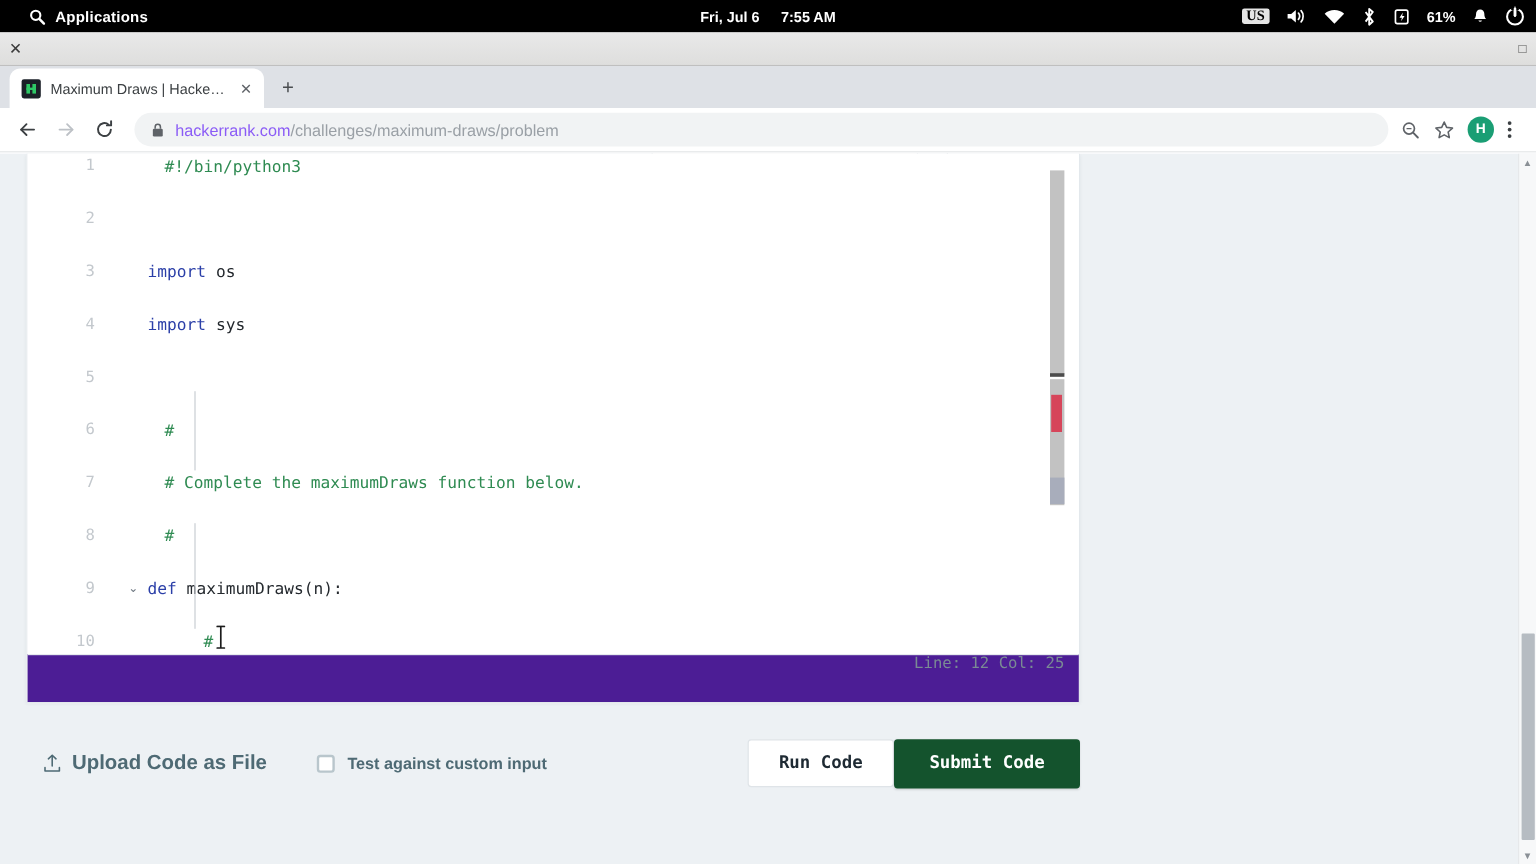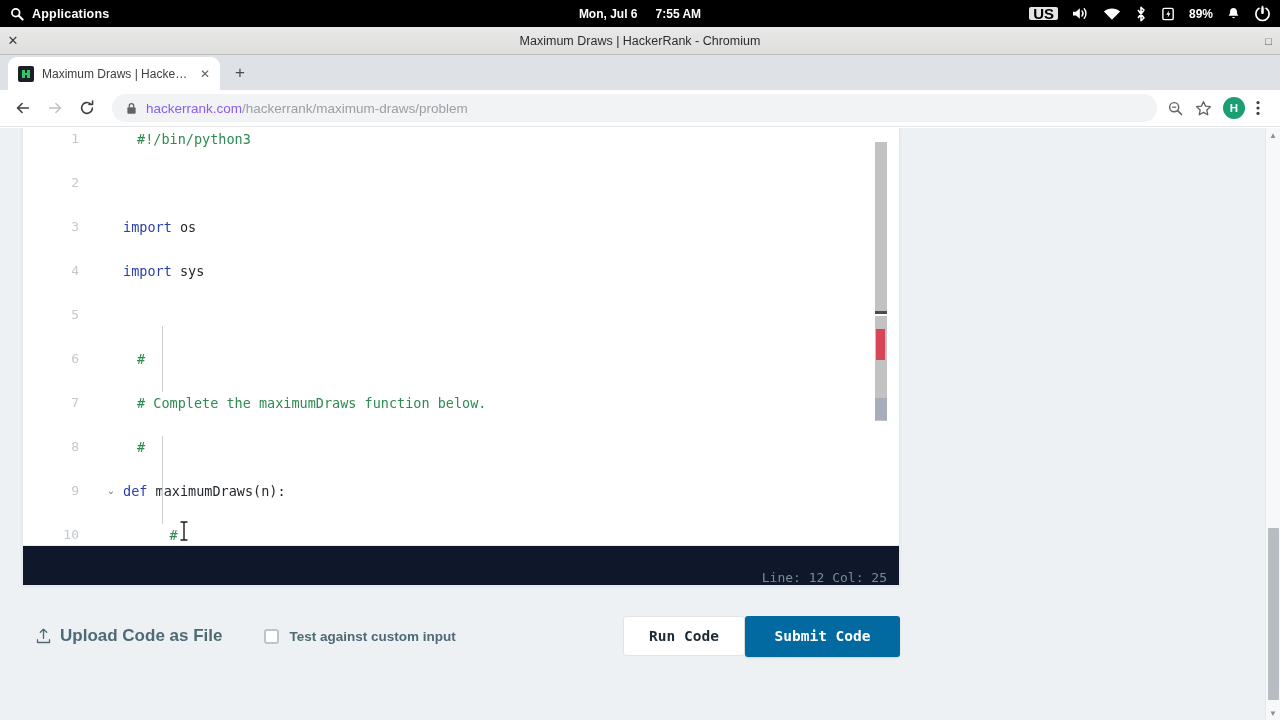--- a/index.html
+++ b/index.html
@@ -11,35 +11,35 @@
   }
 
   
   #os-panel {
     position: absolute; top: 0; left: 0;
     width: 1280px; height: 27px;
     background: #000000;
     display: flex; align-items: center;
     color: #ffffff;
   }
-  #os-left { display: flex; align-items: center; gap: 8px; padding-left: 10px; }
+  #os-left { display: flex; align-items: center; gap: 8px; padding-left: 24px; }
   .apps-label { font-size: 12.5px; font-weight: bold; letter-spacing: .2px; color:#fff; }
   #os-center {
     position: absolute; left: 0; right: 0; top: 0; height: 27px;
     display: flex; align-items: center; justify-content: center;
     gap: 18px; pointer-events: none;
   }
   .clock-date, .clock-time { font-size: 12px; font-weight: bold; color: #ffffff; }
   #os-right {
     margin-left: auto; display: flex; align-items: center;
     gap: 13px; padding-right: 9px;
   }
   .kbd-layout {
-    background: #e5e5e5; color: #000000; font-size: 15px; font-weight: bold;
-    border-radius: 2px; padding: 1px 4px 1px 4px; line-height: 11px;
+    background: #e5e5e5; color: #000000; font-size: 12px; font-weight: bold;
+    border-radius: 2px; padding: 1px 4px 1px 4px; line-height: 11px; font-family: Liberation Serif, serif;
   }
   .tray-pct { font-size: 12px; font-weight: bold; color: #ffffff; }
   .tray-ico { display: flex; align-items: center; justify-content: center; }
 
   
   #titlebar {
     position: absolute; top: 27px; left: 0;
     width: 1280px; height: 28px;
     background: linear-gradient(#e9e9e9, #dededd);
     border-bottom: 1px solid #bfbfbf;
@@ -191,22 +191,22 @@
     position: absolute; left: 1px; top: 188px; width: 9px; height: 31px;
     background: #d6455a;
   }
   #ed-active-mark {
     position: absolute; left: 0; top: 257px; width: 12px; height: 22px;
     background: #a8adbb;
   }
 
   #editor-footer {
     position: absolute; left: 0; bottom: 0; width: 100%; height: 40px;
-    background: #0f172a; border-top: 1px solid #e6eaee;
-    display: flex; align-items: flex-end; justify-content: flex-end;
+    background: #4c1d95; border-top: 1px solid #e6eaee;
+    display: flex; align-items: flex-start; justify-content: flex-end;
     padding-right: 12px;
   }
   #linecol {
     font-family: "DejaVu Sans Mono", monospace; font-size: 13px; color: #7a8a94;
   }
 
   
   #actions {
     position: absolute; left: 22px; top: 477px; width: 878px; height: 62px;
     display: flex; align-items: center;
@@ -269,21 +269,21 @@
     <span class="tray-ico">
       <svg width="14" height="14" viewBox="0 0 16 16">
         <circle cx="6.6" cy="6.6" r="4.4" fill="none" stroke="#fff" stroke-width="2"></circle>
         <line x1="10" y1="10" x2="14.4" y2="14.4" stroke="#fff" stroke-width="2.4" stroke-linecap="round"></line>
       </svg>
     </span>
     <span class="apps-label">Applications</span>
   </div>
 
   <div id="os-center">
-    <span class="clock-date">Mon, Jul  6</span>
+    <span class="clock-date">Fri, Jul  6</span>
     <span class="clock-time">7:55 AM</span>
   </div>
 
   <div id="os-right">
     <span class="kbd-layout">US</span>
     <span class="tray-ico">
       <svg width="19" height="15" viewBox="0 0 20 16">
         <path d="M2 6h3.2L9.3 2.4v11.2L5.2 10H2z" fill="#fff"></path>
         <path d="M11.6 5.2c1.3 1.6 1.3 4 0 5.6" fill="none" stroke="#fff" stroke-width="1.5" stroke-linecap="round"></path>
         <path d="M14 3c2.4 2.7 2.4 7.3 0 10" fill="none" stroke="#fff" stroke-width="1.5" stroke-linecap="round"></path>
@@ -298,41 +298,40 @@
       <svg width="14" height="16" viewBox="0 0 12 16">
         <path d="M3 4l6 8-3 2.6V1.4l3 2.6-6 8" fill="none" stroke="#fff" stroke-width="1.6" stroke-linejoin="round"></path>
       </svg>
     </span>
     <span class="tray-ico">
       <svg width="15" height="14" viewBox="0 0 16 14">
         <rect x="2" y="1" width="11" height="12" rx="1.6" fill="none" stroke="#fff" stroke-width="1.5"></rect>
         <path d="M8.6 3.2L5.6 7.8h2.1l-.7 3.2 3.1-4.7H8z" fill="#fff"></path>
       </svg>
     </span>
-    <span class="tray-pct">89%</span>
+    <span class="tray-pct">61%</span>
     <span class="tray-ico">
       <svg width="15" height="16" viewBox="0 0 16 16">
         <path d="M8 1.6c-2.2 0-3.7 1.7-3.7 3.9 0 3-1.1 3.7-1.5 4.4h10.4c-.4-.7-1.5-1.4-1.5-4.4 0-2.2-1.5-3.9-3.7-3.9z" fill="#fff"></path>
         <path d="M6.4 11.3a1.7 1.7 0 003.2 0z" fill="#fff"></path>
       </svg>
     </span>
     <span class="tray-ico">
       <svg width="17" height="17" viewBox="0 0 18 18">
         <circle cx="9" cy="9.4" r="7" fill="none" stroke="#fff" stroke-width="1.8"></circle>
         <line x1="9" y1="1.6" x2="9" y2="8.4" stroke="#fff" stroke-width="2.2" stroke-linecap="round"></line>
         <rect x="5.6" y="0.6" width="6.8" height="3" fill="#000"></rect>
         <line x1="9" y1="2.2" x2="9" y2="8.4" stroke="#fff" stroke-width="2.2" stroke-linecap="round"></line>
       </svg>
     </span>
   </div>
 </div>
 
 <div id="titlebar">
   <div id="win-close">✕</div>
-  <div id="win-title">Maximum Draws | HackerRank - Chromium</div>
   <div id="win-max">□</div>
 </div>
 
 <div id="chrome">
 
   <div id="tabstrip">
     <div class="tab">
       <span class="favicon">
         <svg width="12" height="12" viewBox="0 0 12 12">
           <rect x="0" y="0" width="12" height="12" fill="#1b2028"></rect>
@@ -367,21 +366,21 @@
       </svg>
     </div>
 
     <div id="omnibox">
       <span>
         <svg width="11" height="13" viewBox="0 0 12 14">
           <rect x="1.5" y="5.6" width="9" height="7.2" rx="1.2" fill="#5f6368"></rect>
           <path d="M3.6 5.6V4a2.4 2.4 0 014.8 0v1.6" fill="none" stroke="#5f6368" stroke-width="1.4"></path>
         </svg>
       </span>
-      <span id="url-text"><b>hackerrank.com</b><span>/hackerrank/maximum-draws/problem</span></span>
+      <span id="url-text"><b>hackerrank.com</b><span>/challenges/maximum-draws/problem</span></span>
     </div>
 
     <div class="omni-right">
       <span>
         <svg width="17" height="17" viewBox="0 0 18 18">
           <circle cx="7.6" cy="7.6" r="4.8" fill="none" stroke="#5f6368" stroke-width="1.5"></circle>
           <line x1="11.2" y1="11.2" x2="15.4" y2="15.4" stroke="#5f6368" stroke-width="1.7" stroke-linecap="round"></line>
           <line x1="5.4" y1="7.6" x2="9.8" y2="7.6" stroke="#5f6368" stroke-width="1.3"></line>
         </svg>
       </span>
@@ -458,21 +457,21 @@
       <span>Upload Code as File</span>
     </div>
 
     <div id="custom-input">
       <span id="chk"></span>
       <span>Test against custom input</span>
     </div>
 
     <div id="btns">
       <div id="run-code">Run Code</div>
-      <div id="submit-code" style="background: #0369a1;">Submit Code</div>
+      <div id="submit-code" style="background: #14532d;">Submit Code</div>
     </div>
   </div>
 
   <div id="page-scroll">
     <div id="page-arrow-up">▲</div>
     <div id="page-thumb"></div>
     <div id="page-arrow-dn">▼</div>
   </div>
 </div>
 

